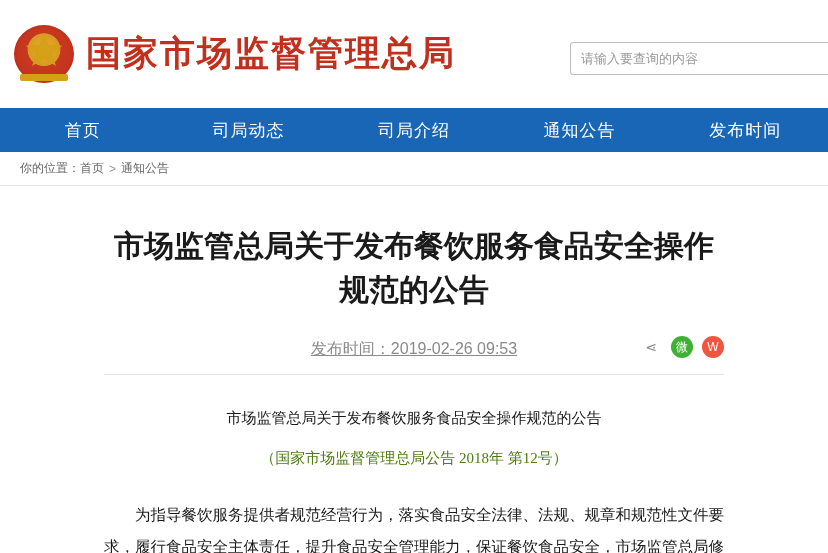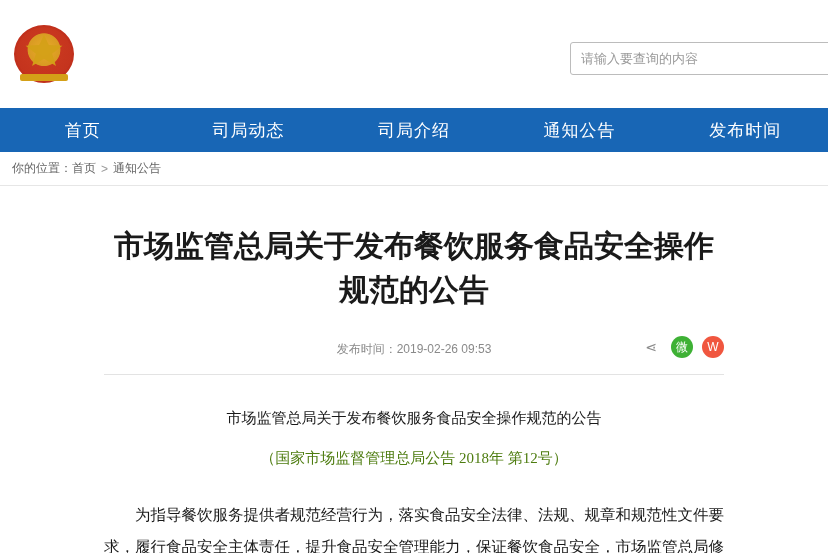--- a/index.html
+++ b/index.html
@@ -111,21 +111,21 @@
     white-space: nowrap;
   }
   .nav-item.active { background: #1866b5; }
 
   
   .breadcrumb {
     height: 34px;
     border-bottom: 1px solid #e6e6e6;
     display: flex;
     align-items: center;
-    padding-left: 12px;
+    padding-left: 20px;
     font-size: 12px;
     color: #666666;
   }
   .breadcrumb a { color: #666666; text-decoration: none; }
   .breadcrumb .sep { margin: 0 5px; color: #999; }
 
   
   .article {
     padding: 0 104px;
   }
@@ -141,21 +141,22 @@
   .meta-row {
     margin-top: 24px;
     display: flex;
     align-items: center;
     justify-content: center;
     position: relative;
     height: 26px;
   }
   .meta-date {
     color: #8a8a8a;
-    font-size: 12px;
+    font-size: 16px;
+    text-decoration: underline;
   }
   .share-group {
     position: absolute;
     right: 0;
     top: 0;
     display: flex;
     align-items: center;
     gap: 9px;
   }
   .share-icon {
@@ -210,20 +211,21 @@
 </head>
 <body>
 
 <div class="header">
   <div class="emblem">
     <div class="emblem-circle"></div>
     <div class="emblem-inner"></div>
     <div class="emblem-bar"></div>
   </div>
   <div class="title-block">
+    <div class="site-title">国家市场监督管理总局</div>
   </div>
   <div class="search-wrap">
     <input class="search-input" type="text" placeholder="请输入要查询的内容" style="">
   </div>
 </div>
 
 <div class="nav">
   <div class="nav-item active">首页</div>
   <div class="nav-item">司局动态</div>
   <div class="nav-item">司局介绍</div>

